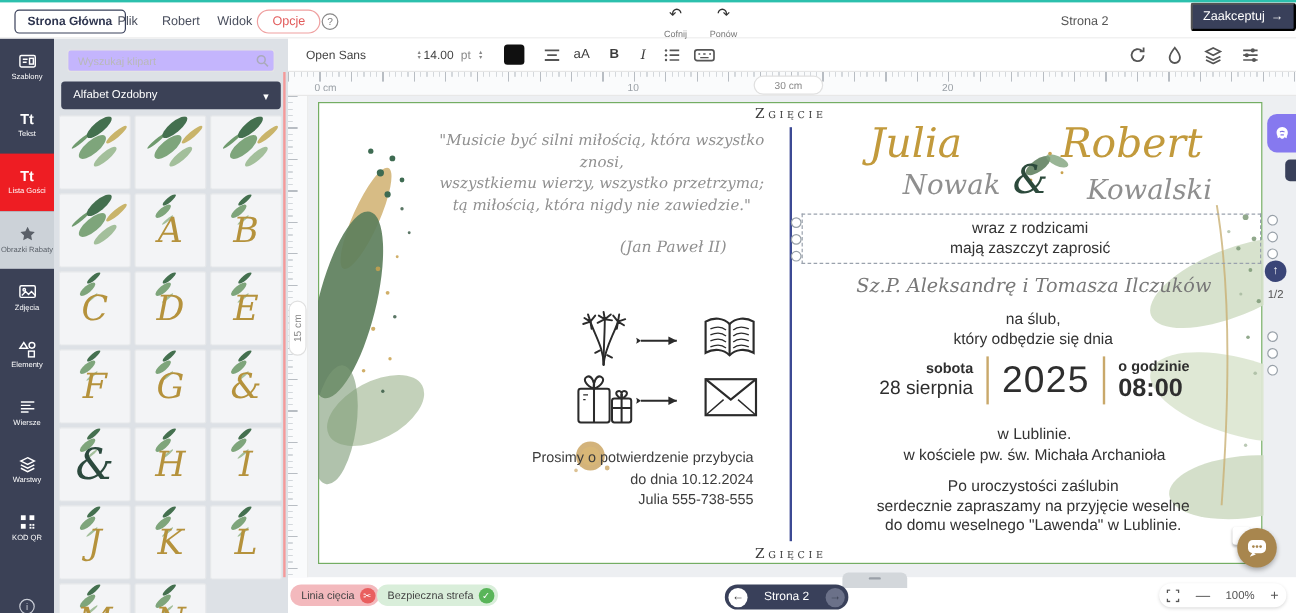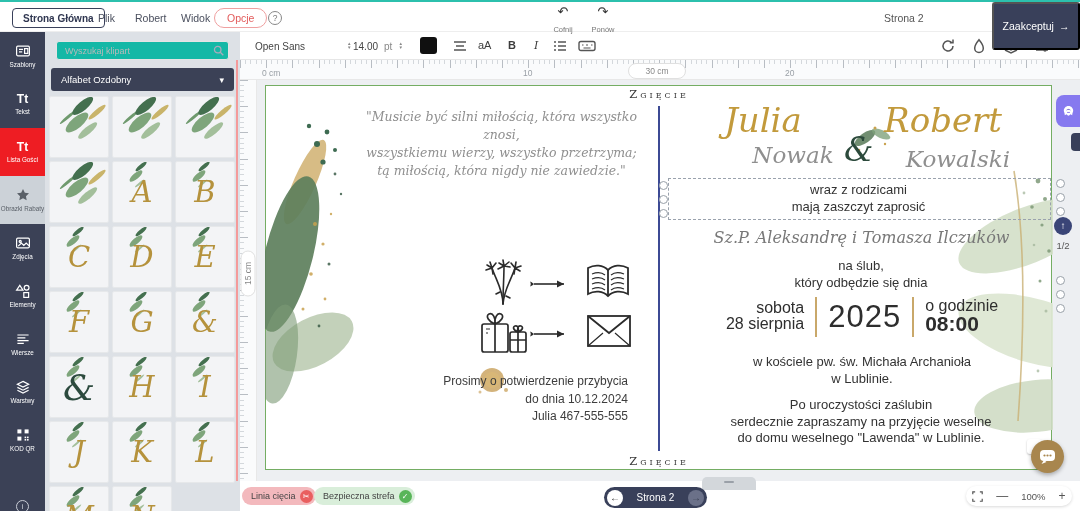--- a/index.html
+++ b/index.html
@@ -9,36 +9,36 @@
   
   .topbar { position:absolute; left:0; top:0; width:1080px; height:32px; background:#fff; border-top:2px solid #2cc0ad; border-bottom:1px solid #eee; z-index:30;padding-left:12px; }
   .btn-home { position:absolute; left:12px; top:6px; height:20px; line-height:17px; padding:0 10px; border:1.5px solid #39405a; border-radius:4px; font-size:10px; font-weight:bold; color:#2f3650; background:#fff; }
   .menu-item { position:absolute; top:10px; font-size:10.5px; color:#4a4f5e; }
   .btn-options { position:absolute; left:214px; top:6px; height:20px; line-height:17px; padding:0 12px; border:1.5px solid #efa0a0; border-radius:11px; font-size:10.5px; color:#e25b5b; background:#fff; }
   .help-circle { position:absolute; left:268px; top:9px; width:14px; height:14px; border:1.2px solid #888; border-radius:50%; font-size:8.5px; color:#777; text-align:center; line-height:12px; }
   .history-btn { position:absolute; top:3px; width:36px; text-align:center; color:#555; cursor:pointer; }
   .history-btn .g { font-size:13px; line-height:13px; display:block; color:#333; }
   .history-btn .t { font-size:7.5px; color:#777; }
   .page-indicator { position:absolute; left:884px; top:10px; font-size:10.5px; color:#555; }
-  .btn-accept { position:absolute; right:0; top:0; width:88px; height:48px; background:#39405a; color:#fff; font-size:10.5px; display:flex; align-items:center; justify-content:center; gap:5px; border-radius:3px; }
+  .btn-accept { position:absolute; right:0; top:0; width:88px; height:24px; background:#39405a; color:#fff; font-size:10.5px; display:flex; align-items:center; justify-content:center; gap:5px; border-radius:3px; }
 
   
   .rail { position:absolute; left:0; top:32px; width:45px; height:486px; background:#3b4156; z-index:25; }
   .rail-item { height:48px; display:flex; flex-direction:column; align-items:center; justify-content:center; gap:2px; color:#fff; cursor:pointer; }
   .rail-item .lbl { font-size:6.3px; line-height:1.25; text-align:center; white-space:pre-line; }
   .rail-item.active { background:#ee1d23; }
   .rail-item.light { background:#ccd2d8; color:#5a6068; }
   .rail-item svg { display:block; }
   .tt-glyph { font-size:12px; font-weight:bold; line-height:13px; }
   .rail-info { position:absolute; bottom:5px; left:0; width:45px; text-align:center; }
   .rail-info span { display:inline-block; width:13px; height:13px; border:1.2px solid #c9cdd6; border-radius:50%; color:#c9cdd6; font-size:8px; line-height:11px; }
 
   
   .panel { position:absolute; left:45px; top:32px; width:195px; height:479px; background:#dde1e6; z-index:20; }
-  .search { position:absolute; left:11px; top:9px; width:173px; height:19px; background:#14b8a6; border:1px solid #e4e4e4; border-radius:3px; font-size:9px; color:#333; padding:0 22px 0 8px; font-family:"Liberation Sans", sans-serif; }
+  .search { position:absolute; left:11px; top:9px; width:173px; height:19px; background:#c4b5fd; border:1px solid #e4e4e4; border-radius:3px; font-size:9px; color:#333; padding:0 22px 0 8px; font-family:"Liberation Sans", sans-serif; }
   .search::placeholder { color:#b9b9b9; }
   .search-ic { position:absolute; left:168px; top:13px; }
   .category { position:absolute; left:6px; top:36px; width:183px; height:23px; background:#3b4156; border-radius:3px; color:#fff; font-size:9.5px; display:flex; align-items:center; justify-content:space-between; padding:0 10px; cursor:pointer; }
   .category .chev { font-size:9px; color:#fff; }
   .tiles { position:absolute; left:4px; top:64px; width:187px; height:415px; overflow:hidden; display:flex; flex-wrap:wrap; gap:3px; align-content:flex-start; }
   .tile { width:60px; height:62px; background:#f3f4f6; border:1px solid #e6e8ea; border-radius:2px; position:relative; display:flex; align-items:center; justify-content:center; cursor:pointer; overflow:hidden; }
   .tile .glyph { font-family:"DejaVu Serif", serif; font-style:italic; font-size:29px; color:#b5923c; position:relative; z-index:2; }
   .tile.dark .glyph { color:#2c4a3e; font-size:36px; }
   .tile::before { content:""; position:absolute; top:11px; left:15px; width:16px; height:6px; background:#7ea57b; border-radius:50%; transform:rotate(-40deg); box-shadow:10px -4px 0 -1px #44704f, -2px 8px 0 -2px #a3bf9b; }
   .tile.art::before { top:20px; left:13px; width:28px; height:11px; box-shadow:15px -9px 0 -1px #44704f, 3px 13px 0 -2px #a3bf9b, 22px 5px 0 -3px #c9b46a, -4px -10px 0 -4px #6f9a6e; }
@@ -81,21 +81,21 @@
   .amp-big { position:absolute; left:578px; top:44px; font-family:"DejaVu Serif", serif; font-style:italic; font-size:33px; color:#2c4a3c; z-index:2; }
   .blast, .glast { position:absolute; font-family:"DejaVu Serif", serif; font-style:italic; font-size:23px; color:#8f8f8f; text-align:center; }
   .blast { left:452px; top:56px; width:150px; } .glast { left:612px; top:60px; width:160px; }
   .intro { position:absolute; left:470px; top:95px; width:245px; text-align:center; font-size:13px; color:#333; line-height:17px; }
   .sel-box { position:absolute; left:402px; top:92px; width:383px; height:42px; border:1px dashed #9aa2ad; }
   .hdl { position:absolute; width:9px; height:9px; border-radius:50%; background:#fff; border:1px solid #98a0a8; z-index:8; }
   .guests { position:absolute; left:428px; top:142px; width:335px; text-align:center; font-family:"DejaVu Serif", serif; font-style:italic; font-size:16px; color:#787878; }
   .event { position:absolute; left:470px; top:171px; width:250px; text-align:center; font-size:13px; color:#333; line-height:17px; }
   .daterow { position:absolute; left:440px; top:207px; width:312px; height:48px; display:flex; align-items:center; justify-content:center; gap:11px; color:#2e2e2e; }
   .dcol1 { text-align:right; } .dcol3 { text-align:left; }
-  .d-small { font-size:16px; font-weight:normal; line-height:13px; }
+  .d-small { font-size:12px; font-weight:bold; line-height:13px; }
   .d-day { font-size:16px; line-height:19px; }
   .d-sep { width:2px; height:40px; background:#c9a86a; }
   .d-year { font-size:31px; letter-spacing:1px; }
   .d-time { font-size:21px; font-weight:bold; line-height:23px; }
   .church { position:absolute; left:440px; top:267px; width:312px; text-align:center; font-size:13px; color:#333; line-height:17px; }
   .party { position:absolute; left:413px; top:311px; width:364px; text-align:center; font-size:13px; color:#333; line-height:16.5px; }
 
   
   .ai-btn { position:absolute; left:1056px; top:95px; width:24px; height:32px; background:#8679ef; border-radius:8px 0 0 8px; z-index:26; display:flex; align-items:center; justify-content:center; cursor:pointer; }
   .dark-tab { position:absolute; left:1071px; top:133px; width:9px; height:18px; background:#39405a; border-radius:4px 0 0 4px; z-index:26; }
@@ -438,20 +438,21 @@
 
     <div class="fold-lab top">Zgięcie</div>
     <div class="fold-line"></div>
     <div class="fold-lab bot">Zgięcie</div>
 
     <div class="quote">
       <div>"Musicie być silni miłością, która wszystko znosi,</div>
       <div>wszystkiemu wierzy, wszystko przetrzyma;</div>
       <div>tą miłością, która nigdy nie zawiedzie."</div>
     </div>
+    <div class="quote-author">(Jan Paweł II)</div>
 
     <svg class="pict" style="left:216px;top:168px" width="42" height="52" viewBox="0 0 42 52">
       <g fill="none" stroke="#2b2b2b" stroke-width="1.6" stroke-linecap="round">
         <path d="M21 50 C21 36 14 26 10 14"></path>
           <path d="M21 50 C21 34 22 24 22 12"></path>
           <path d="M21 50 C22 36 29 26 33 14"></path>
         <g>
             <path d="M10 14l-5-3M10 14l-2-6M10 14l4-5M10 14l-6 2M10 14l1 6"></path>
           </g>
         <g>
@@ -498,21 +499,21 @@
       <g fill="none" stroke="#2b2b2b" stroke-width="1.8">
           <rect x="2" y="2" width="42" height="30"></rect>
           <path d="M2 2l21 17L44 2"></path>
           <path d="M2 32l15-13M44 32L29 19" stroke-width="1.2"></path>
         </g>
     </svg>
 
     <div class="rsvp">
       <div>Prosimy o potwierdzenie przybycia</div>
       <div>do dnia 10.12.2024</div>
-      <div>Julia 467-555-555</div>
+      <div>Julia 555-738-555</div>
     </div>
 
     <svg class="pict" style="left:585px;top:38px" width="44" height="44" viewBox="0 0 44 44">
       <ellipse cx="14" cy="14" rx="12" ry="5" fill="#587a58" opacity="0.85" transform="rotate(-35 14 14)"></ellipse>
       <ellipse cx="30" cy="10" rx="10" ry="4" fill="#7fa37c" opacity="0.8" transform="rotate(25 30 10)"></ellipse>
       <g fill="#c9a24f">
           <circle cx="24" cy="4" r="1.5"></circle>
           <circle cx="34" cy="20" r="1.2"></circle>
           <circle cx="8" cy="26" r="1.3"></circle>
         </g>
@@ -548,22 +549,22 @@
       <div class="d-sep"></div>
       <div class="d-year">2025</div>
       <div class="d-sep"></div>
       <div class="dcol3">
         <div class="d-small">o godzinie</div>
         <div class="d-time">08:00</div>
       </div>
     </div>
 
     <div class="church">
+      <div>w Lublinie.</div>
       <div>w kościele pw. św. Michała Archanioła</div>
-      <div>w Lublinie.</div>
     </div>
 
     <div class="party">
       <div>Po uroczystości zaślubin</div>
       <div>serdecznie zapraszamy na przyjęcie weselne</div>
       <div>do domu weselnego "Lawenda" w Lublinie.</div>
     </div>
   </div>
 </div>
 

